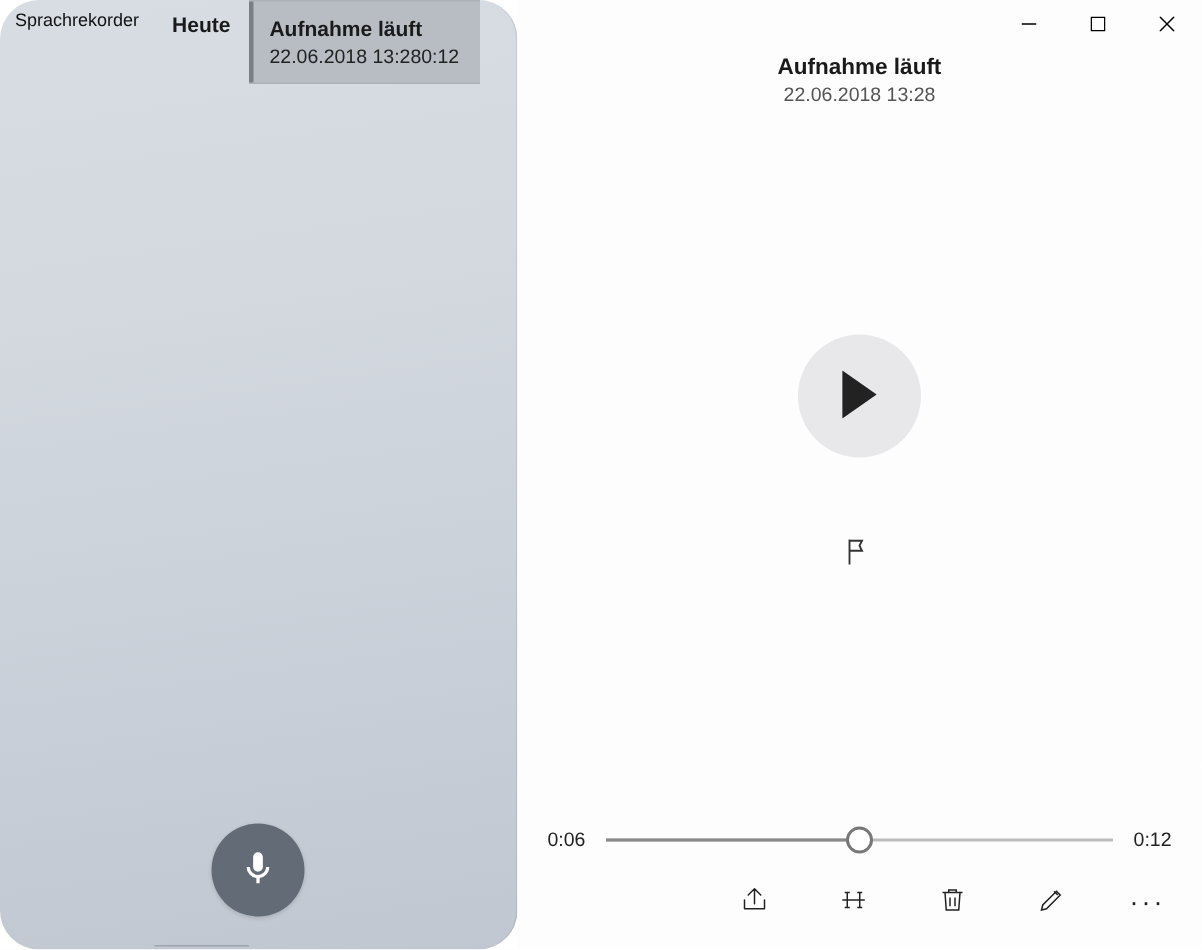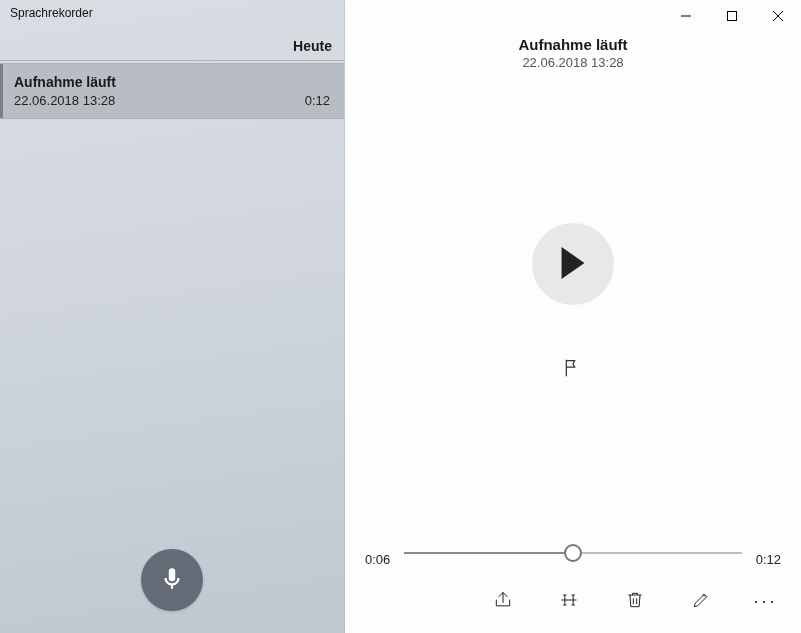--- a/index.html
+++ b/index.html
@@ -11,23 +11,24 @@
     width: 801px;
     height: 633px;
     overflow: hidden;
     display: flex;
   }
   .sidebar {
     width: 345px;
     height: 100%;
     background: linear-gradient(172deg, #d8dde3 0%, #d4d9e0 30%, #ccd2da 60%, #c0c7d1 100%);
     display: flex;
-    flex-direction: column;
+    flex-direction: row;
     position: relative;
     border-right: 1px solid rgba(0,0,0,0.08);
+    border-radius: 26px;
   }
   .titlebar-left {
     height: 30px;
     padding: 6px 10px 0 10px;
     font-size: 12px;
     color: #111;
   }
   .section-header {
     font-weight: 600;
     font-size: 14px;
@@ -123,20 +124,21 @@
   .play-btn svg { width: 28px; height: 32px; fill: #222; }
   .flag-btn {
     width: 40px; height: 40px;
     display: flex; align-items: center; justify-content: center;
     cursor: pointer;
   }
   .flag-btn svg { width: 20px; height: 22px; stroke: #333; fill: none; }
 
   .timeline {
     display: flex;
+    align-items: center;
     padding: 0 20px;
     gap: 14px;
     margin-bottom: 20px;
   }
   .time-label { font-size: 13px; color: #222; }
   .track {
     flex: 1;
     height: 2px;
     background: #bdbdbd;
     position: relative;

